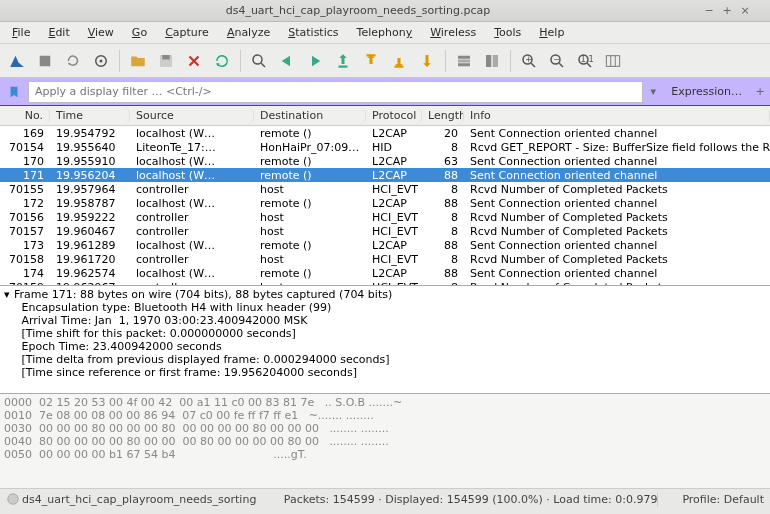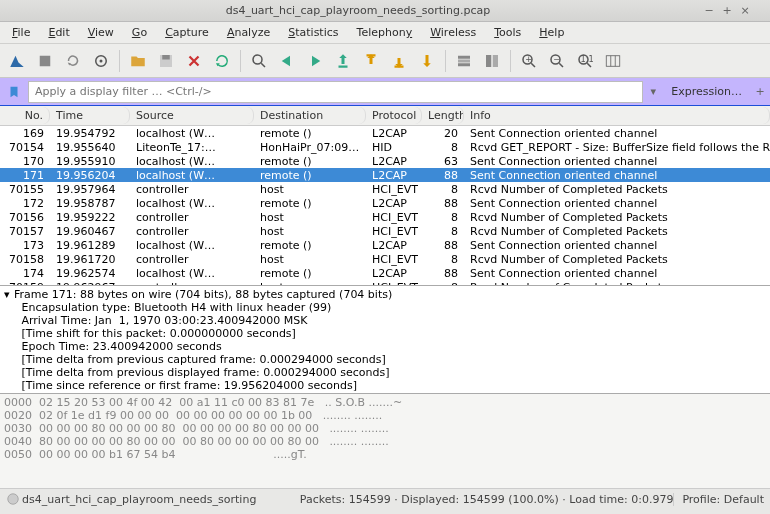--- a/index.html
+++ b/index.html
@@ -36,21 +36,21 @@
 .detailspane { flex: 0 0 108px; background: #fff; border-bottom: 1px solid #aaa; font-family: "DejaVu Sans Mono", monospace; font-size: 11px; padding: 2px 4px; overflow: hidden; position: relative; }
 .detailspane .dline { white-space: pre; line-height: 13px; }
 .dtri { display: inline-block; width: 10px; }
 .hexpane { flex: 0 0 94px; background: #f5f5f3; font-family: "DejaVu Sans Mono", monospace; font-size: 11px; padding: 2px 4px; line-height: 13px; overflow: hidden; color: #888; }
 .hexpane .hline { white-space: pre; }
 .statusbar { height: 22px; background: #e8e8e6; border-top: 1px solid #ccc; display: flex; align-items: center; padding: 0 6px; color: #444; }
 .statusbar .sicon { width: 16px; height: 16px; }
 .statusbar .spath { flex: 0 0 auto; }
 .statusbar .sfill { flex: 1; }
 .statusbar .scount { }
-.statusbar .sprof { border-left: 1px solid #ccc; padding-left: 8px; }
+.statusbar .sprof { border-left: 1px solid #ccc; padding-left: 24px; }
 </style>
 </head>
 <body>
 
 <div class="titlebar">
   <span class="title">ds4_uart_hci_cap_playroom_needs_sorting.pcap</span>
   <span class="wbtn">−</span>
   <span class="wbtn">+</span>
   <span class="wbtn">×</span>
 </div>
@@ -334,29 +334,28 @@
     </div>
 </div>
 
 <div class="detailspane">
   <div class="dline"><span class="dtri">▾</span><span>Frame 171: 88 bytes on wire (704 bits), 88 bytes captured (704 bits)</span></div>
   <div id="detlines">
       <div class="dline">     Encapsulation type: Bluetooth H4 with linux header (99)</div>
       <div class="dline">     Arrival Time: Jan  1, 1970 03:00:23.400942000 MSK</div>
       <div class="dline">     [Time shift for this packet: 0.000000000 seconds]</div>
       <div class="dline">     Epoch Time: 23.400942000 seconds</div>
-      <div class="dline">     [Time delta from previous captured frame: 0.000294000 seconds]</div>
       <div class="dline">     [Time delta from previous displayed frame: 0.000294000 seconds]</div>
       <div class="dline">     [Time since reference or first frame: 19.956204000 seconds]</div>
     </div>
 </div>
 
 <div class="hexpane" id="hexpane">
     <div class="hline">0000  02 15 20 53 00 4f 00 42  00 a1 11 c0 00 83 81 7e   .. S.O.B .......~</div>
-    <div class="hline">0020  02 0f 1e d1 f9 00 00 00  00 00 00 00 00 00 1b 00   ........ ........</div>
+    <div class="hline">0010  7e 08 00 08 00 00 86 94  07 c0 00 fe ff f7 ff e1   ~....... ........</div>
     <div class="hline">0030  00 00 00 80 00 00 00 80  00 00 00 00 80 00 00 00   ........ ........</div>
     <div class="hline">0040  80 00 00 00 00 80 00 00  00 80 00 00 00 00 80 00   ........ ........</div>
     <div class="hline">0050  00 00 00 00 b1 67 54 b4                            .....gT.</div>
   </div>
 
 <div class="statusbar">
   <span class="sicon"><svg width="14" height="14" viewBox="0 0 24 24">
         <circle cx="12" cy="12" r="9" fill="#ccc" stroke="#888"></circle>
       </svg></span>
   <span class="spath">ds4_uart_hci_cap_playroom_needs_sorting</span>

